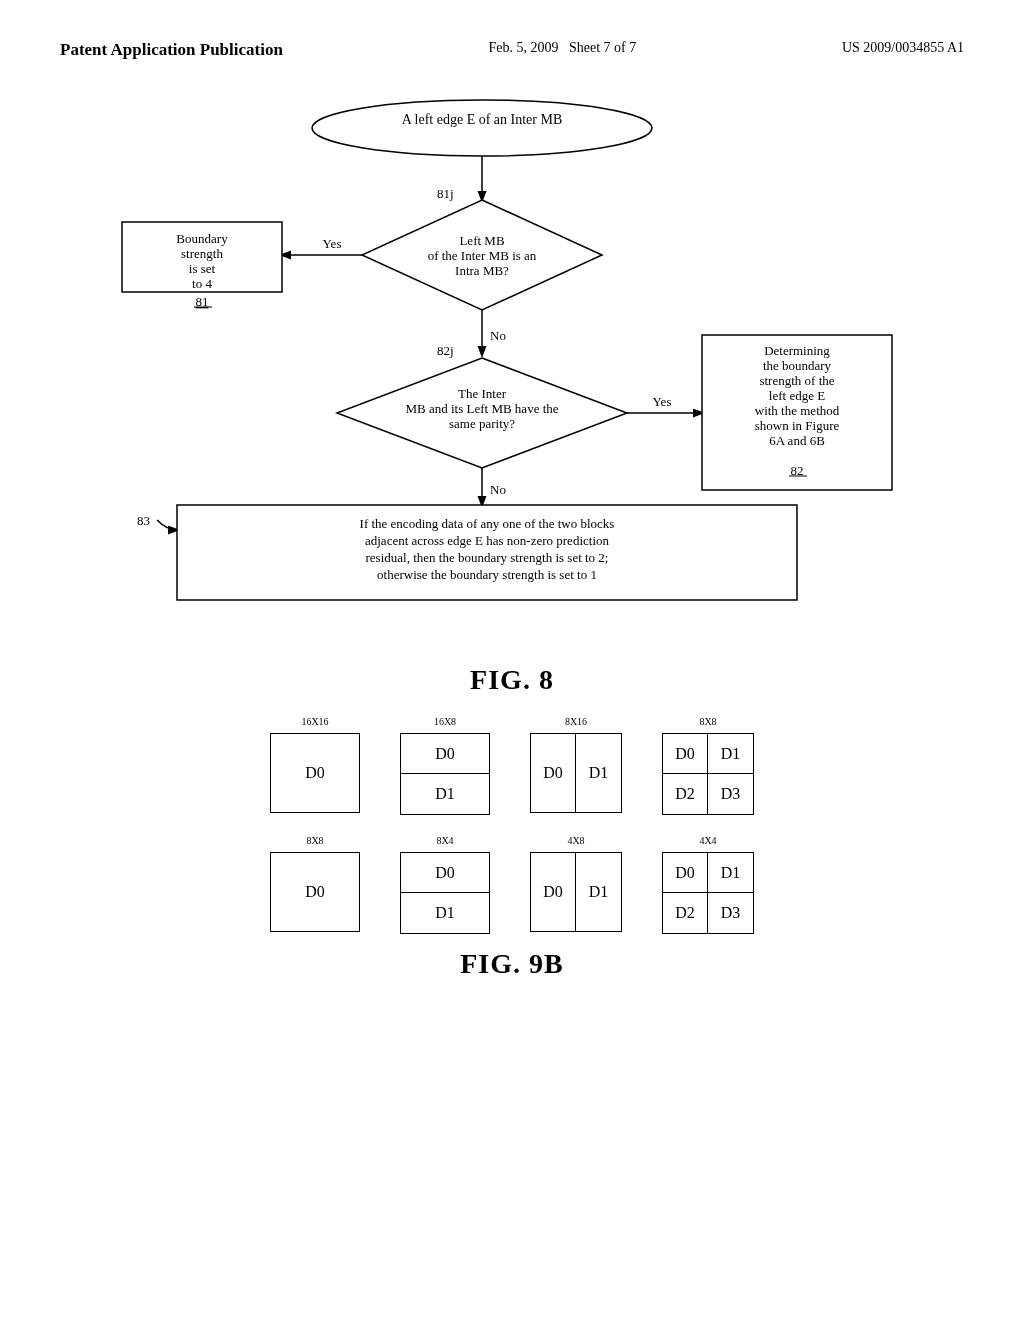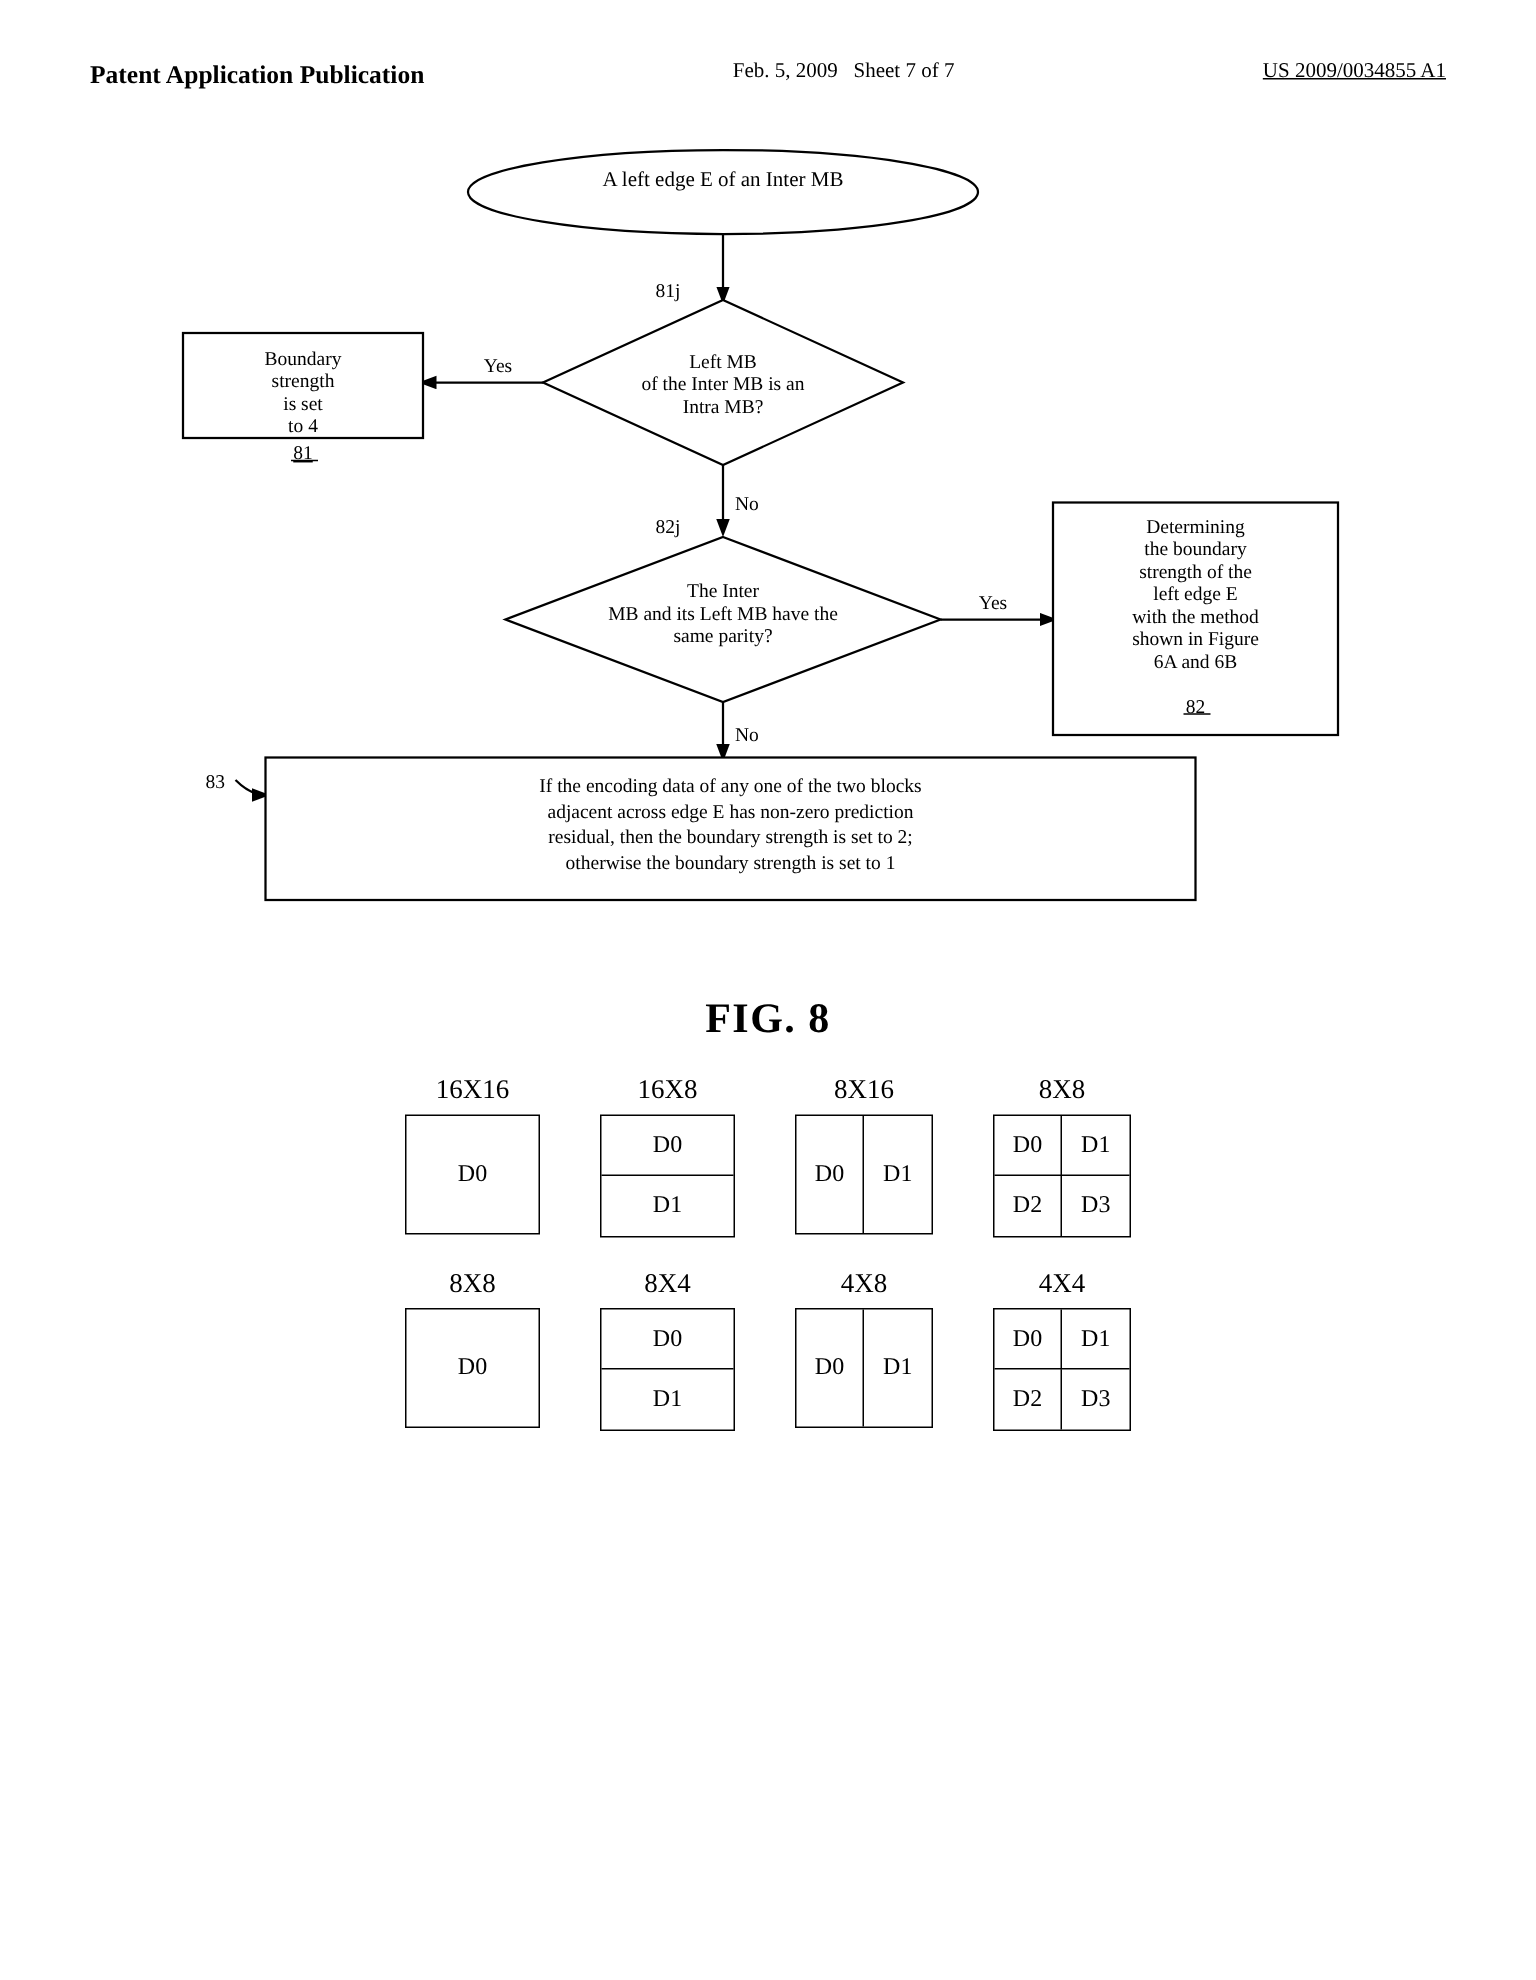--- a/index.html
+++ b/index.html
@@ -21,21 +21,21 @@
     
     .header {
       display: flex;
       justify-content: space-between;
       align-items: flex-start;
       margin-bottom: 30px;
       font-size: 14px;
     }
     .header-left { font-weight: bold; font-size: 17px; }
     .header-center { text-align: center; }
-    .header-right { text-align: right; text-decoration: underline; }
+    .header-right { text-align: right; }
 
     
     .fig8-area {
       position: relative;
       width: 100%;
       margin-bottom: 10px;
     }
 
     
     .fig-section {
@@ -54,21 +54,21 @@
       align-items: flex-start;
       gap: 40px;
       margin-bottom: 6px;
     }
     .grid-item {
       display: flex;
       flex-direction: column;
       align-items: center;
     }
     .grid-title {
-      font-size: 18px;
+      font-size: 10px;
       margin-bottom: 6px;
       text-align: center;
     }
     .grid-box {
       border: 1.5px solid #000;
       display: grid;
       position: relative;
     }
 
     
@@ -235,15 +235,16 @@
         <div class="grid-title">4X4</div>
         <div style="display:grid;grid-template-columns:45px 45px;grid-template-rows:40px 40px;border:1.5px solid #000;">
           <div style="display:flex;align-items:center;justify-content:center;border-right:1px solid #000;border-bottom:1px solid #000;">D0</div>
           <div style="display:flex;align-items:center;justify-content:center;border-bottom:1px solid #000;">D1</div>
           <div style="display:flex;align-items:center;justify-content:center;border-right:1px solid #000;">D2</div>
           <div style="display:flex;align-items:center;justify-content:center;">D3</div>
         </div>
       </div>
 
     </div>
+    <div class="fig-label">FIG. 9B</div>
   </div>
 
 </div>
 
 </body></html>

